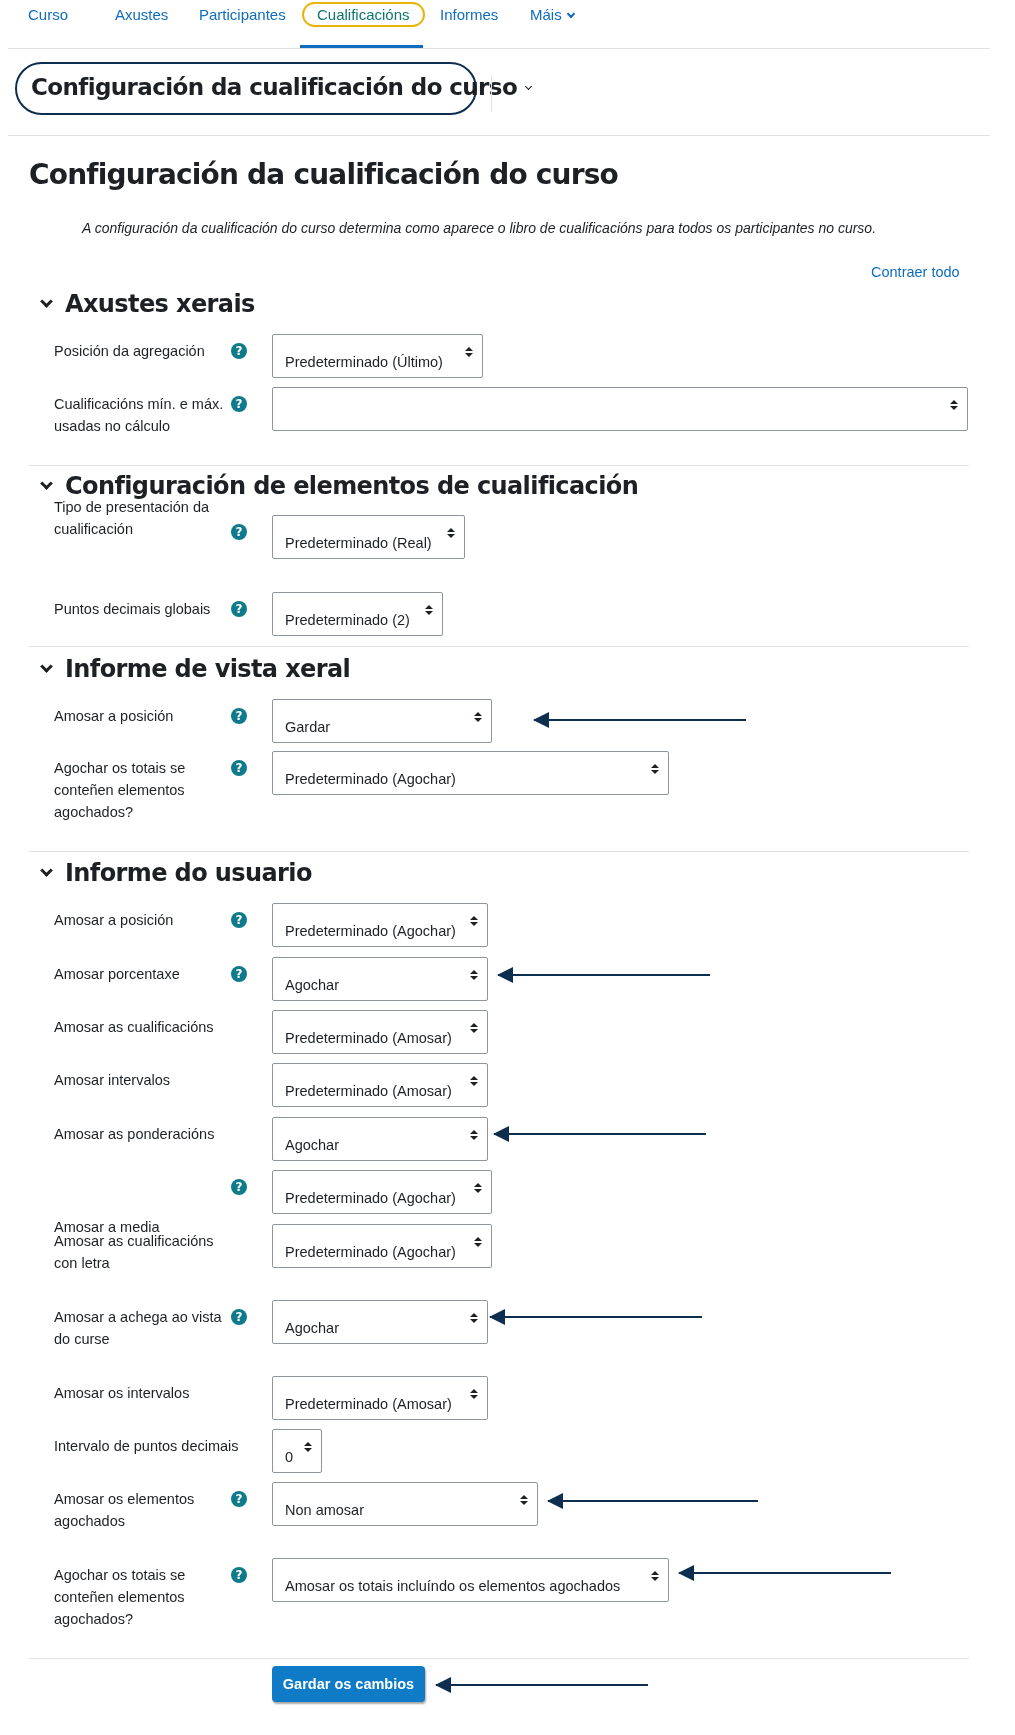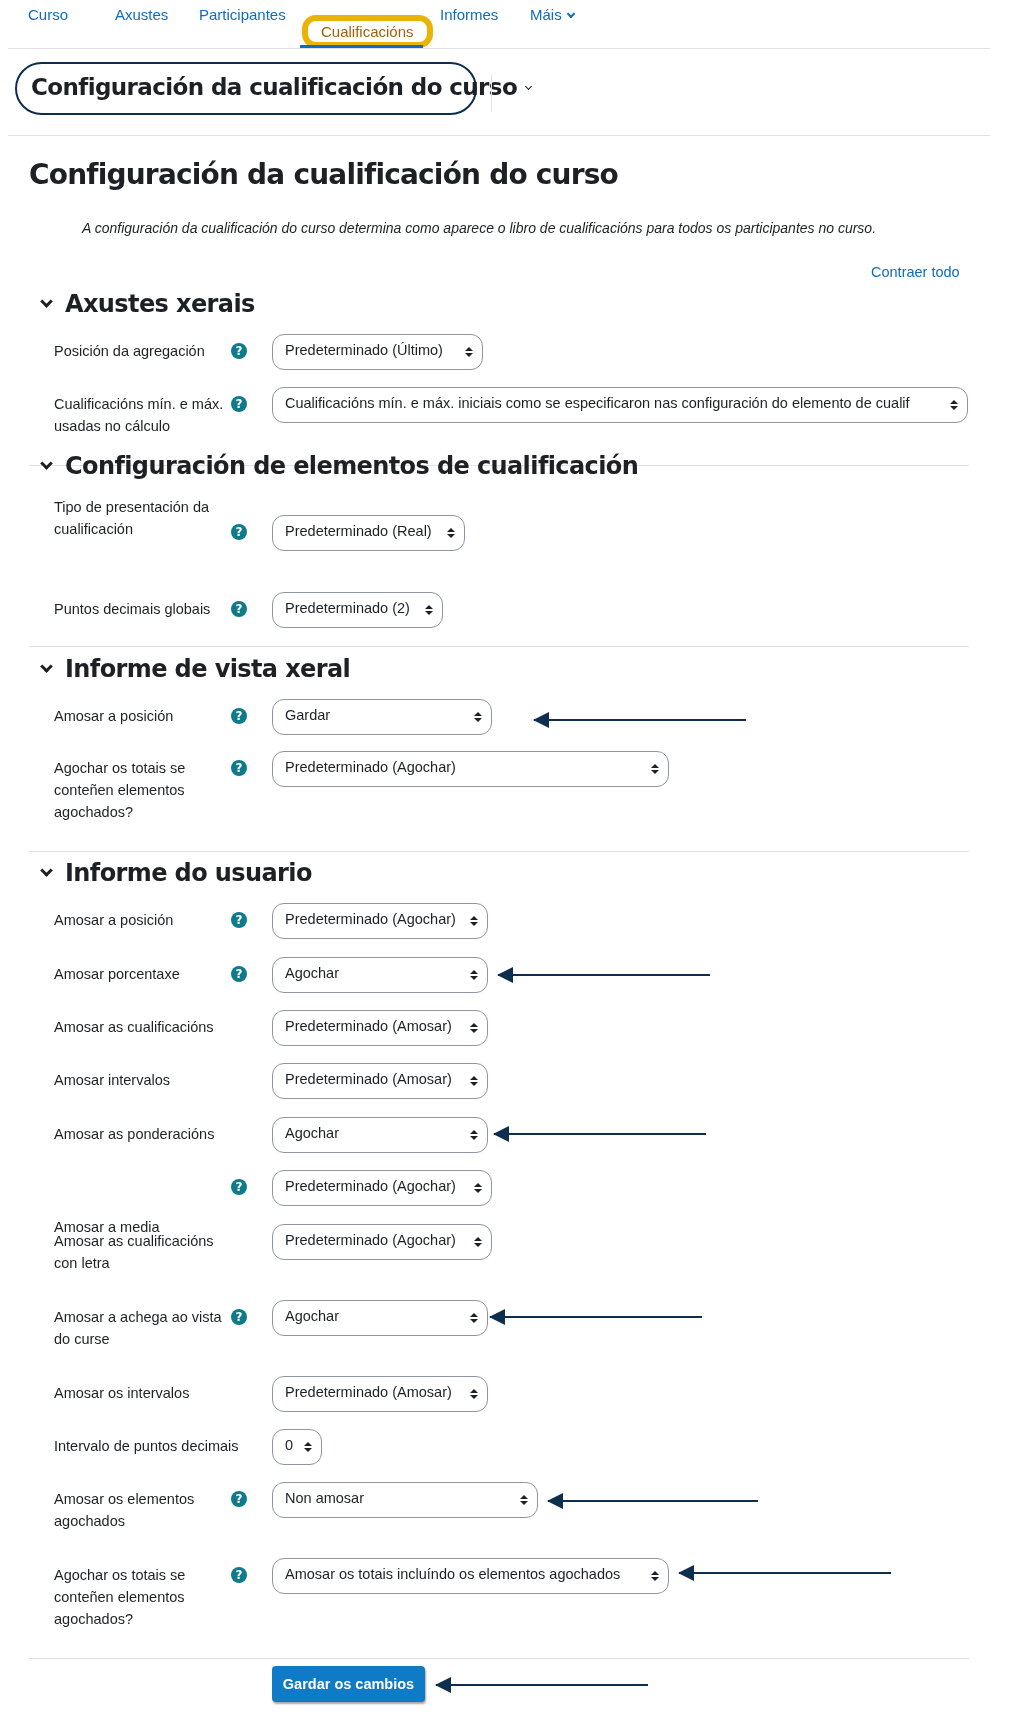--- a/index.html
+++ b/index.html
@@ -1,43 +1,43 @@
 <!DOCTYPE html>
 <html><head>
 <meta charset="utf-8">
 <style>
   * { box-sizing: border-box; margin: 0; padding: 0; }
   html, body { width: 1015px; height: 1735px; background: #ffffff; overflow: hidden; }
   body { position: relative; font-family: "Liberation Sans", "DejaVu Sans", sans-serif; color: #1d2125; }
 
   
   .nav-tab { position: absolute; top: 6px; font-size: 15px; color: #0f6cbf; white-space: nowrap; cursor: pointer; }
-  .nav-tab.active { color: #a16207; border: 6px solid #eab308; border-radius: 14px; padding: 2px 13px; top: 15px; }
+  .nav-tab.active { color: #0f766e; border: 2px solid #eab308; border-radius: 14px; padding: 2px 13px; top: 2px; }
   .nav-underline { position: absolute; left: 300px; top: 45px; width: 123px; height: 4px; background: #0f6cbf; }
   .hline { position: absolute; height: 1px; background: #dee2e6; }
   .chev-down { display: inline-block; width: 6px; height: 6px; border-right: 2px solid currentColor; border-bottom: 2px solid currentColor; transform: rotate(45deg); margin-left: 6px; position: relative; top: -3px; }
 
   
   .page-select { position: absolute; left: 15px; top: 62px; width: 462px; height: 53px; border: 2px solid #0d2e4e; border-radius: 27px;
                  font-size: 23px; font-weight: bold; padding: 10px 0 0 14px; white-space: nowrap; color: #1d2125; font-family: "DejaVu Sans", sans-serif; letter-spacing: -0.6px; cursor: pointer; }
   .page-select .small-chev { display: inline-block; width: 5px; height: 5px; border-right: 1.5px solid #1d2125; border-bottom: 1.5px solid #1d2125; transform: rotate(45deg); margin-left: 9px; position: relative; top: -6px; }
   .vsep { position: absolute; left: 491px; top: 75px; width: 1px; height: 37px; background: #dee2e6; }
 
   h1.page-title { position: absolute; left: 29px; top: 158px; font-size: 28px; font-weight: bold; font-family: "DejaVu Sans", sans-serif; letter-spacing: -0.8px; white-space: nowrap; }
   .desc { position: absolute; left: 82px; top: 220px; font-size: 14px; white-space: nowrap; font-style: italic; }
   .collapse-all { position: absolute; left: 871px; top: 264px; font-size: 14.5px; color: #0f6cbf; cursor: pointer; white-space: nowrap; }
 
   .section-head { position: absolute; left: 38px; font-size: 24px; font-weight: bold; font-family: "DejaVu Sans", sans-serif; letter-spacing: -0.6px; white-space: nowrap; cursor: pointer; }
   .section-head .sec-chev { display: inline-block; width: 9px; height: 9px; border-right: 3px solid #1d2125; border-bottom: 3px solid #1d2125; transform: rotate(45deg); margin: 0 14px 0 4px; position: relative; top: -6px; }
 
   .row-label { position: absolute; left: 54px; width: 180px; font-size: 14.5px; line-height: 22px; }
   .help-icon { position: absolute; left: 231px; width: 16px; height: 16px; border-radius: 50%; background: #0f7a8a; color: #fff;
                font-size: 12px; font-weight: bold; text-align: center; line-height: 16px; cursor: pointer; font-family: "DejaVu Sans", sans-serif; }
-  .select { position: absolute; left: 272px; height: 36px; border: 1px solid #8f959e; border-radius: 12px; background: #fff;
-            font-size: 14.5px; padding: 7px 28px 0 12px; white-space: nowrap; overflow: hidden; color: #1d2125; cursor: pointer; }
+  .select { position: absolute; left: 272px; height: 44px; border: 1px solid #8f959e; border-radius: 2px; background: #fff;
+            font-size: 14.5px; padding: 19px 28px 0 12px; white-space: nowrap; overflow: hidden; color: #1d2125; cursor: pointer; }
   .select .updown { position: absolute; right: 9px; top: 12px; width: 8px; height: 12px; }
   .select .updown::before { content: ""; position: absolute; left: 0; top: 0; border-left: 4px solid transparent; border-right: 4px solid transparent; border-bottom: 4px solid #1d2125; }
   .select .updown::after { content: ""; position: absolute; left: 0; top: 6px; border-left: 4px solid transparent; border-right: 4px solid transparent; border-top: 4px solid #1d2125; }
 
   .arrow { position: absolute; height: 2px; background: #0d2e4e; }
   .arrow::before { content: ""; position: absolute; left: -1px; top: -7px; border-top: 8px solid transparent; border-bottom: 8px solid transparent; border-right: 16px solid #0d2e4e; }
 
   .save-btn { position: absolute; left: 272px; top: 1666px; width: 153px; height: 36px; background: #0f7ac6; color: #fff; border: none; border-radius: 4px;
               font-size: 14.5px; font-weight: bold; box-shadow: 1px 2px 2px rgba(0,0,0,0.35); cursor: pointer; font-family: "Liberation Sans", sans-serif; }
 </style>
@@ -64,25 +64,25 @@
 <a class="collapse-all">Contraer todo</a>
 
 <div class="section-head" style="top:290px"><span class="sec-chev"></span><span>Axustes xerais</span></div>
 
 <div class="row-label" style="top:340px">Posición da agregación</div>
 <div class="help-icon" style="top:343px">?</div>
 <div class="select" style="top:334px; width:211px"><span>Predeterminado (Último)</span><span class="updown"></span></div>
 
 <div class="row-label" style="top:393px">Cualificacións mín. e máx. usadas no cálculo</div>
 <div class="help-icon" style="top:396px">?</div>
-<div class="select" style="top:387px; width:696px"><span>Cualificacións mín. e máx. iniciais como se especificaron nas configuración do elemento de cualif</span><span class="updown"></span></div>
+<div class="select" style="top:387px; width:696px"><span class="updown"></span></div>
 
 <div class="hline" style="left:29px; top:465px; width:940px;"></div>
 
-<div class="section-head" style="top:452px"><span class="sec-chev"></span><span>Configuración de elementos de cualificación</span></div>
+<div class="section-head" style="top:472px"><span class="sec-chev"></span><span>Configuración de elementos de cualificación</span></div>
 
 <div class="row-label" style="top:496px">Tipo de presentación da cualificación</div>
 <div class="help-icon" style="top:524px">?</div>
 <div class="select" style="top:515px; width:193px"><span>Predeterminado (Real)</span><span class="updown"></span></div>
 
 <div class="row-label" style="top:598px">Puntos decimais globais</div>
 <div class="help-icon" style="top:601px">?</div>
 <div class="select" style="top:592px; width:171px"><span>Predeterminado (2)</span><span class="updown"></span></div>
 
 <div class="hline" style="left:29px; top:646px; width:940px;"></div>

